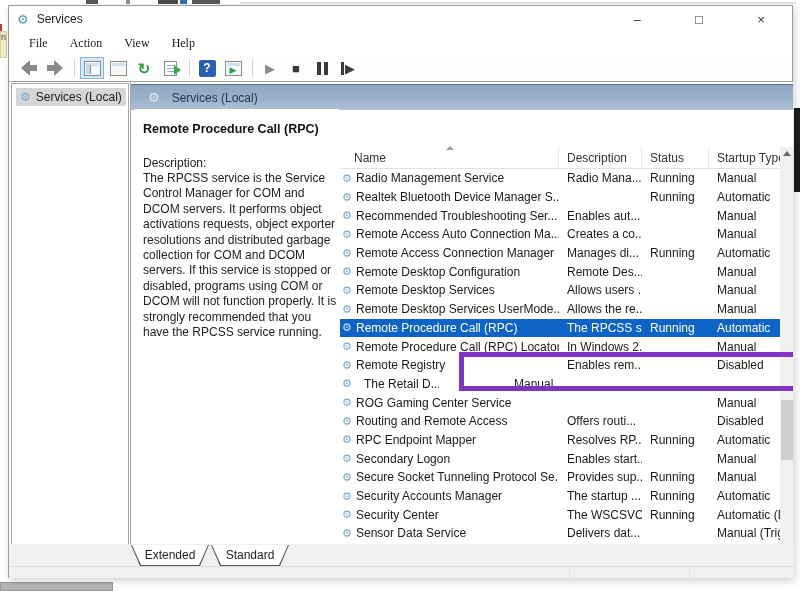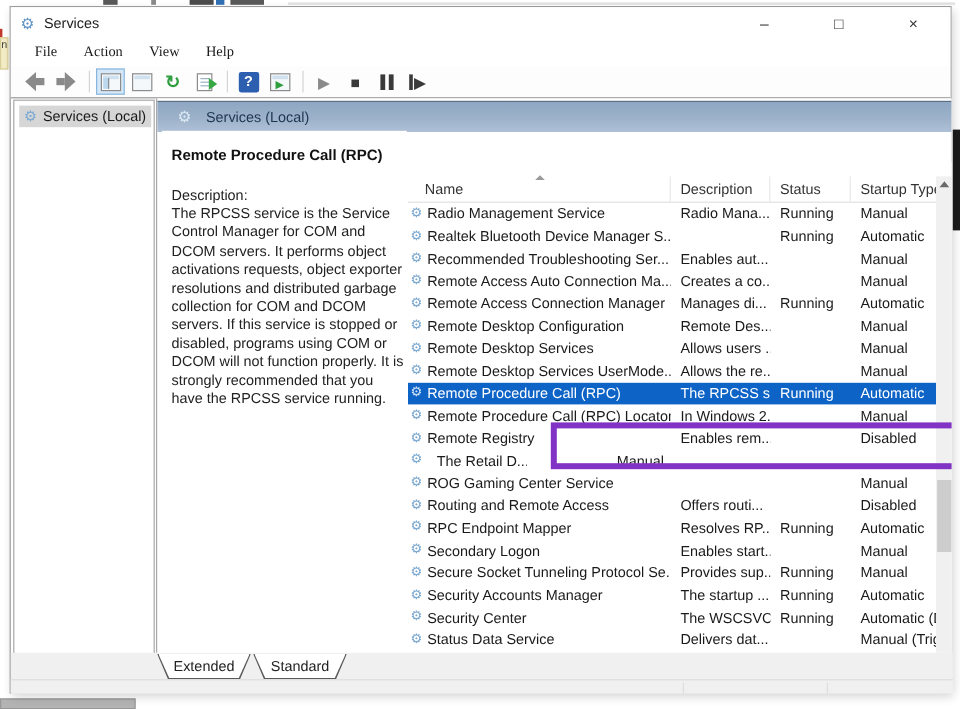--- a/index.html
+++ b/index.html
@@ -403,21 +403,21 @@
   <div class="row">
     <span class="c-icon">⚙</span>
     <span class="c name">Security Center</span>
     <span class="c desc">The WSCSVC...</span>
     <span class="c status">Running</span>
     <span class="c startup">Automatic (D</span>
   </div>
 
   <div class="row">
     <span class="c-icon">⚙</span>
-    <span class="c name">Status Data Service</span>
+    <span class="c name">Sensor Data Service</span>
     <span class="c desc">Delivers dat...</span>
     <span class="c status"></span>
     <span class="c startup">Manual (Trig</span>
   </div>
 
   <div class="row">
     <span class="c-icon">⚙</span>
     <span class="c name">Sensor Monitoring Service</span>
     <span class="c desc">Monitors va...</span>
     <span class="c status"></span>

